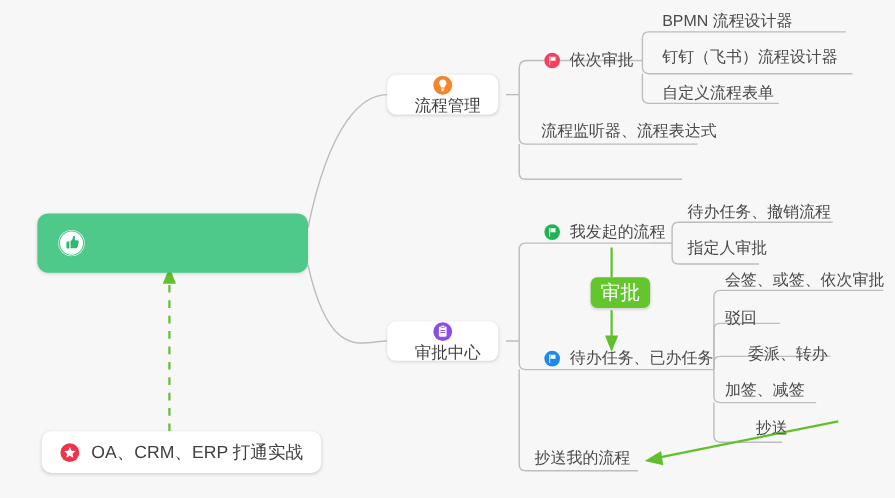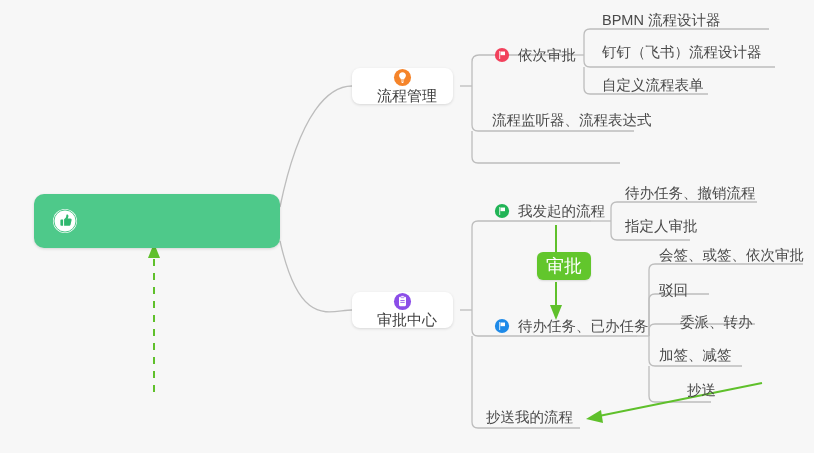--- a/index.html
+++ b/index.html
@@ -227,14 +227,23 @@
     <span class="label" style="margin-left:0">加签、减签</span>
   </div>
   <div class="leaf" style="left:687px;top:383px;">
     <span class="label" style="margin-left:0">抄送</span>
   </div>
 
   <div class="tag approve">
     <span>审批</span>
   </div>
 
+  <div class="node bottom-card">
+    <span class="ico">
+      <svg width="19" height="19" viewBox="0 0 20 20">
+        <circle cx="10" cy="10" r="9" fill="#f0334a"></circle>
+        <polygon points="10,4.6 11.6,8.1 15.4,8.5 12.6,11.1 13.4,14.9 10,13 6.6,14.9 7.4,11.1 4.6,8.5 8.4,8.1" fill="#ffffff"></polygon>
+      </svg>
+    </span>
+    <span class="label">OA、CRM、ERP 打通实战</span>
+  </div>
 
 </div>
 
 </body></html>

